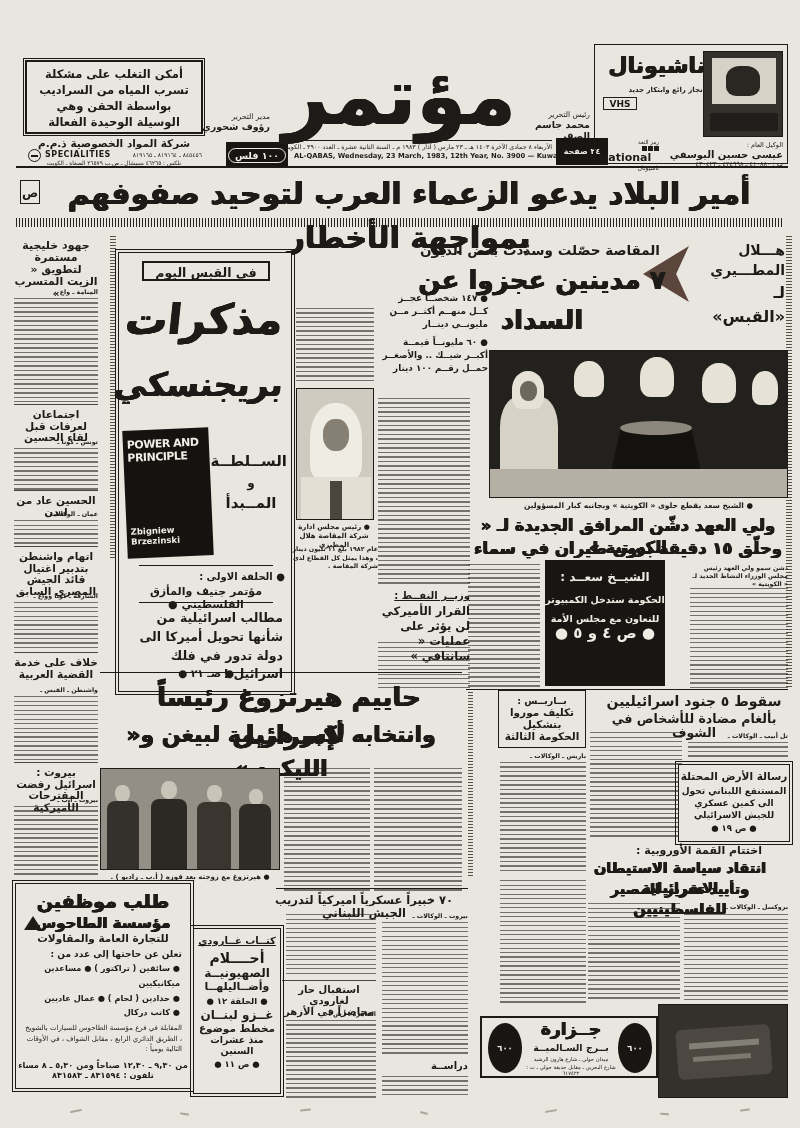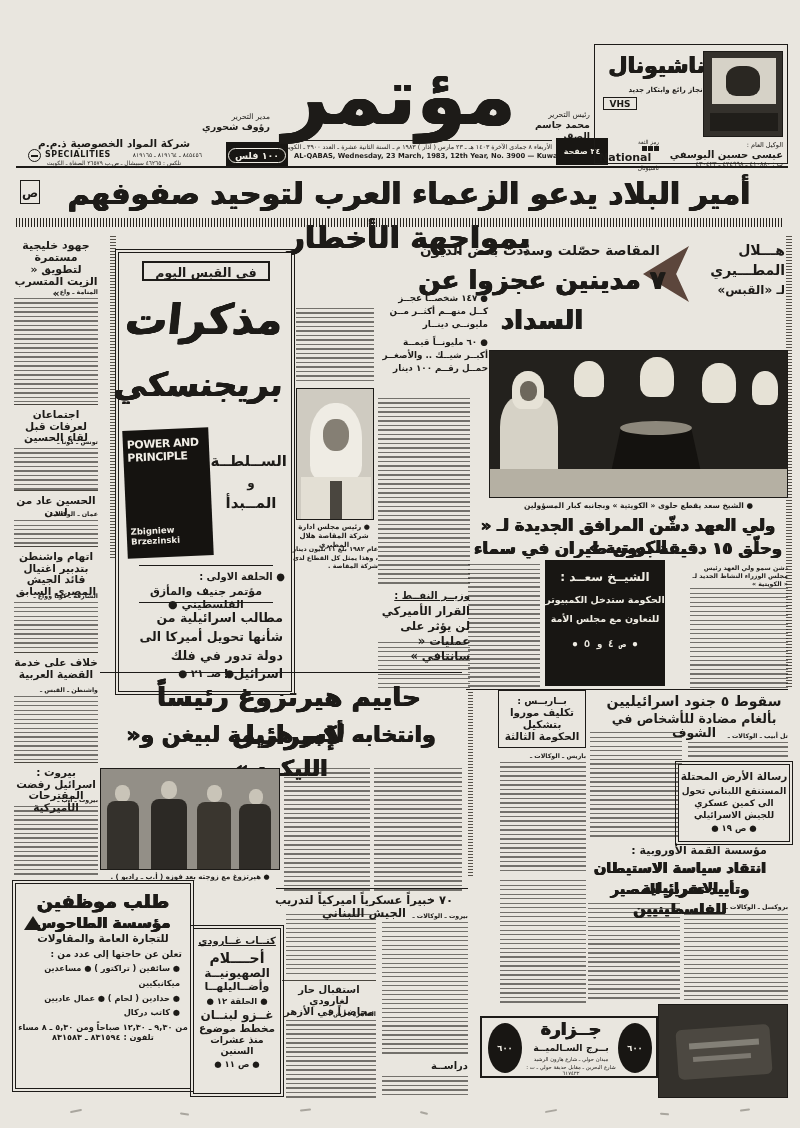--- a/index.html
+++ b/index.html
@@ -22,20 +22,26 @@
   .hband{background:repeating-linear-gradient(90deg,#26231e 0 1px,transparent 1px 3px);}
   .hv{background:repeating-linear-gradient(#57524a 0 1px,transparent 1px 3px);}
   .rule{background:#1d1b18;}
   .stroke{position:absolute;background:#6a665e;opacity:.5;border-radius:2px;}
 </style>
 </head>
 <body>
 
 <div id="page">
 
+  <div class="abs" style="left:25px;top:60px;width:178px;height:74px;border:2px solid #1d1b18;outline:1px solid #1d1b18;outline-offset:1px;padding:4px 3px;">
+    <div class="b c" style="font-size:11.5px;line-height:1.4;">أمكن التغلب على مشكلة</div>
+    <div class="b c" style="font-size:11.5px;line-height:1.4;">تسرب المياه من السراديب</div>
+    <div class="b c" style="font-size:11.5px;line-height:1.4;">بواسطة الحقن وهي</div>
+    <div class="b c" style="font-size:11.5px;line-height:1.4;">الوسيلة الوحيدة الفعالة</div>
+  </div>
   <div class="abs b c" style="left:25px;top:137px;width:178px;font-size:10.5px;">شركة المواد الخصوصية ذ.م.م</div>
   <div class="abs" style="left:28px;top:149px;width:13px;height:13px;border:1.4px solid #1d1b18;border-radius:50%;">
     <div class="abs rule" style="left:2px;top:5px;width:7px;height:1.5px;"></div>
   </div>
   <div class="abs b ltr" style="left:45px;top:150px;width:70px;font-size:8px;letter-spacing:.5px;text-align:left;">SPECIALITIES</div>
   <div class="abs r" style="left:112px;top:151px;width:90px;font-size:6px;">٨٤٥٤٥٦ ـ ٨١٩١٦٤ ـ ٨١٩١٦٥</div>
   <div class="abs c" style="left:25px;top:160px;width:178px;font-size:5.8px;">تلكس : ٤٦٢٦٥ سبيشال ـ ص.ب ٢٦٥٧٩ الصفاة ـ الكويت</div>
 
   <div class="abs r" style="left:198px;top:112px;width:72px;">
     <div style="font-size:7.5px;">مدير التحرير</div>
@@ -93,21 +99,21 @@
   <div class="abs fat c" style="left:44px;top:172px;width:730px;height:44px;font-size:30px;line-height:44px;letter-spacing:-1px;">أمير البلاد يدعو الزعماء العرب لتوحيد صفوفهم بمواجهة الأخطار</div>
   <div class="abs hband" style="left:16px;top:218px;width:768px;height:9px;"></div>
 
   <div class="abs hv" style="left:110px;top:236px;width:6px;height:324px;"></div>
   <div class="abs hv" style="left:786px;top:236px;width:6px;height:452px;"></div>
   <div class="abs hv" style="left:468px;top:692px;width:5px;height:185px;"></div>
 
   <div class="abs r" style="left:697px;top:240px;width:88px;">
     <div class="b" style="font-size:14px;line-height:1.45;">هـــلال</div>
     <div class="b" style="font-size:14px;line-height:1.45;">المطـــيري</div>
-    <div class="b" style="font-size:12px;line-height:1.5;">لـ «القبس»</div>
+    <div class="b" style="font-size:16px;line-height:1.5;">لـ «القبس»</div>
   </div>
   <div class="abs" style="left:643px;top:246px;width:46px;height:56px;background:#5c463c;clip-path:polygon(100% 0,0 50%,100% 100%,72% 50%);"></div>
 
   <div class="abs b c" style="left:390px;top:242px;width:300px;font-size:13.5px;">المقاصة حصّلت وسدّدت بعض الديون</div>
   <div class="abs fat c" style="left:390px;top:260px;width:304px;font-size:26px;line-height:40px;">٧ مدينين عجزوا عن السداد</div>
 
   <div class="abs" style="left:382px;top:292px;width:106px;">
     <div class="b r" style="font-size:8.8px;line-height:1.45;margin-bottom:6px;">● ١٤٧ شخصــاً عجــز كــل منهــم أكثــر مــن مليونــي دينــار</div>
     <div class="b r" style="font-size:8.8px;line-height:1.45;">● ٦٠ مليونــاً قيمــة أكبــر شيــك .. والأصغــر حمــل رقــم ١٠٠ دينار</div>
   </div>
@@ -141,21 +147,21 @@
   <div class="abs fat c" style="left:468px;top:515px;width:320px;font-size:16.5px;line-height:22px;">ولي العهد دشّن المرافق الجديدة لـ « الكويتية »</div>
   <div class="abs fat c" style="left:468px;top:538px;width:320px;font-size:16.5px;line-height:22px;">وحلّق ١٥ دقيقة بدون طيران في سماء الكويت</div>
   <div class="abs dl" style="left:690px;top:564px;width:98px;">دشن سمو ولي العهد رئيس مجلس الوزراء النشاط الجديد لـ « الكويتية »</div>
   <div class="abs bt" style="left:690px;top:588px;width:98px;height:100px;"></div>
   <div class="abs bt" style="left:468px;top:564px;width:72px;height:124px;"></div>
 
   <div class="abs inv c" style="left:545px;top:560px;width:120px;height:126px;padding-top:10px;">
     <div class="b" style="font-size:12px;">الشيــخ سعــد :</div>
     <div class="b" style="font-size:9.5px;margin-top:10px;">الحكومة ستدخل الكمبيوتر</div>
     <div class="b" style="font-size:9.5px;margin-top:8px;">للتعاون مع مجلس الأمة</div>
-    <div class="b" style="font-size:10px;margin-top:14px;font-family:Liberation Mono, monospace;">● ص ٤ و ٥ ●</div>
+    <div class="b" style="font-size:15px;">● ص ٤ و ٥ ●</div>
   </div>
 
   <div class="abs rule" style="left:466px;top:689px;width:322px;height:1px;"></div>
 
   <div class="abs hl c" style="left:14px;top:240px;width:84px;font-size:11px;">جهود خليجية مستمرة لتطويق « الزيت المتسرب »</div>
   <div class="abs" style="left:14px;top:288px;width:84px;">
     <div class="dl">المنامة ـ واع ـ</div>
     <div class="bt" style="height:104px;margin-top:2px;"></div>
   </div>
   <div class="abs hl c" style="left:14px;top:404px;width:84px;font-size:10.5px;border-top:1px solid #4a463f;padding-top:4px;">اجتماعان لعرفات قبل لقاء الحسين</div>
@@ -244,21 +250,21 @@
   <div class="abs bt" style="left:500px;top:880px;width:86px;height:124px;"></div>
 
   <div class="abs dbox" style="left:678px;top:764px;width:112px;height:78px;padding-top:5px;">
     <div class="b c" style="font-size:10.5px;">رسالة الأرض المحتلة</div>
     <div class="b c" style="font-size:9px;line-height:1.35;margin-top:3px;">المستنقع اللبناني تحول</div>
     <div class="b c" style="font-size:9px;line-height:1.35;">الى كمين عسكري</div>
     <div class="b c" style="font-size:9px;line-height:1.35;">للجيش الاسرائيلي</div>
     <div class="b c" style="font-size:8.5px;margin-top:2px;">● ص ١٩ ●</div>
   </div>
 
-  <div class="abs b c" style="left:610px;top:844px;width:178px;font-size:11px;">مؤسسة القمة الأوروبية :</div>
+  <div class="abs b c" style="left:610px;top:844px;width:178px;font-size:11px;">اختتام القمة الأوروبية :</div>
   <div class="abs fat c" style="left:572px;top:858px;width:216px;font-size:14.5px;line-height:20px;">انتقاد سياسة الاستيطان الاسرائيلية</div>
   <div class="abs fat c" style="left:572px;top:879px;width:216px;font-size:14.5px;line-height:20px;">وتأييد تقرير المصير للفلسطينيين</div>
   <div class="abs dl" style="left:700px;top:903px;width:88px;">بروكسل ـ الوكالات ـ</div>
   <div class="abs bt" style="left:684px;top:914px;width:104px;height:86px;"></div>
   <div class="abs bt" style="left:588px;top:903px;width:92px;height:98px;"></div>
 
   <div class="abs photo" style="left:658px;top:1004px;width:130px;height:94px;background:#34312c;">
     <div class="abs" style="left:18px;top:22px;width:94px;height:50px;background:#6a655c;opacity:.45;border-radius:6px;transform:rotate(-4deg);"></div>
     <div class="abs" style="left:30px;top:36px;width:70px;height:6px;background:#d8d4c8;opacity:.4;transform:rotate(-4deg);"></div>
     <div class="abs" style="left:34px;top:50px;width:58px;height:5px;background:#d8d4c8;opacity:.35;transform:rotate(-4deg);"></div>
@@ -295,20 +301,21 @@
     <div class="fat c" style="font-size:19px;">طلب موظفين</div>
     <div style="position:relative;">
       <div class="fat c" style="font-size:15px;margin-top:2px;">مؤسسة الطاحوس</div>
       <span class="abs" style="left:8px;top:2px;width:18px;height:14px;background:#1d1b18;clip-path:polygon(50% 0,100% 100%,0 100%);"></span>
     </div>
     <div class="b c" style="font-size:10.5px;">للتجارة العامة والمقاولات</div>
     <div class="b r" style="font-size:9px;padding:5px 8px 2px;">تعلن عن حاجتها إلى عدد من :</div>
     <div class="b r" style="font-size:8.2px;padding:0 10px;line-height:1.8;">● سائقين ( تراكتور )  ● مساعدين ميكانيكيين</div>
     <div class="b r" style="font-size:8.2px;padding:0 10px;line-height:1.8;">● حدادين ( لحام )  ● عمال عاديين</div>
     <div class="b r" style="font-size:8.2px;padding:0 10px;line-height:1.8;">● كاتب دركال</div>
+    <div class="r" style="font-size:7px;padding:3px 8px;line-height:1.5;">المقابلة في فرع مؤسسة الطاحوس للسيارات بالشويخ ، الطريق الدائري الرابع ، مقابل الشواف ، في الأوقات التالية يومياً :</div>
     <div class="b c" style="font-size:8.2px;margin-top:2px;">من ٩,٣٠ ـ ١٢,٣٠ صباحاً ومن ٥,٣٠ ـ ٨ مساء</div>
     <div class="b c" style="font-size:8.2px;">تلفون : ٨٣١٥٩٤ ـ ٨٣١٥٨٣</div>
   </div>
 
   <div class="abs" style="left:480px;top:1016px;width:178px;height:62px;border:2px solid #1d1b18;background:#e9e6df;">
     <div class="abs inv c" style="left:6px;top:5px;width:34px;height:50px;border-radius:50%;font-size:8.5px;font-weight:bold;line-height:50px;">٦٠٠</div>
     <div class="abs inv c" style="left:136px;top:5px;width:34px;height:50px;border-radius:50%;font-size:8.5px;font-weight:bold;line-height:50px;">٦٠٠</div>
     <div class="abs fat c" style="left:44px;top:1px;width:90px;font-size:17px;">جــزارة</div>
     <div class="abs b c" style="left:44px;top:24px;width:90px;font-size:9.5px;">بــرج السـالميــة</div>
     <div class="abs c" style="left:40px;top:38px;width:98px;font-size:5.3px;">ميدان حولي ـ شارع هارون الرشيد</div>

